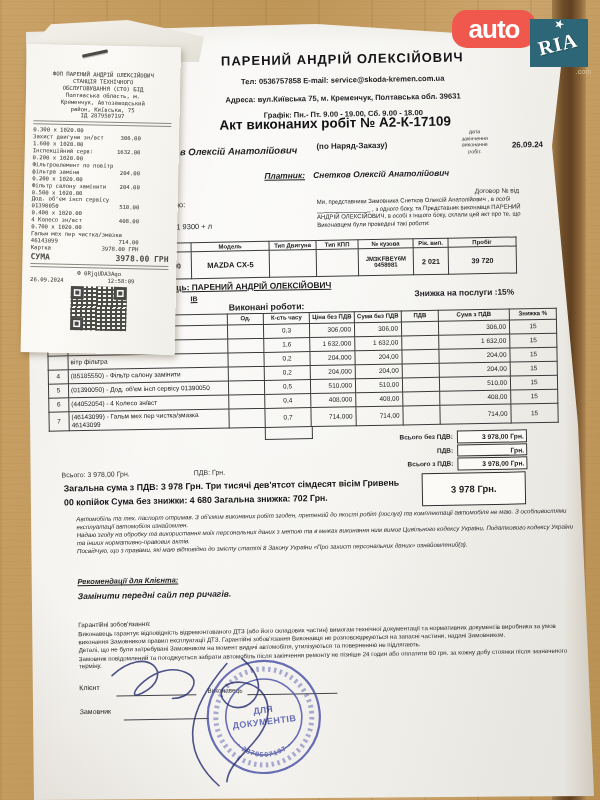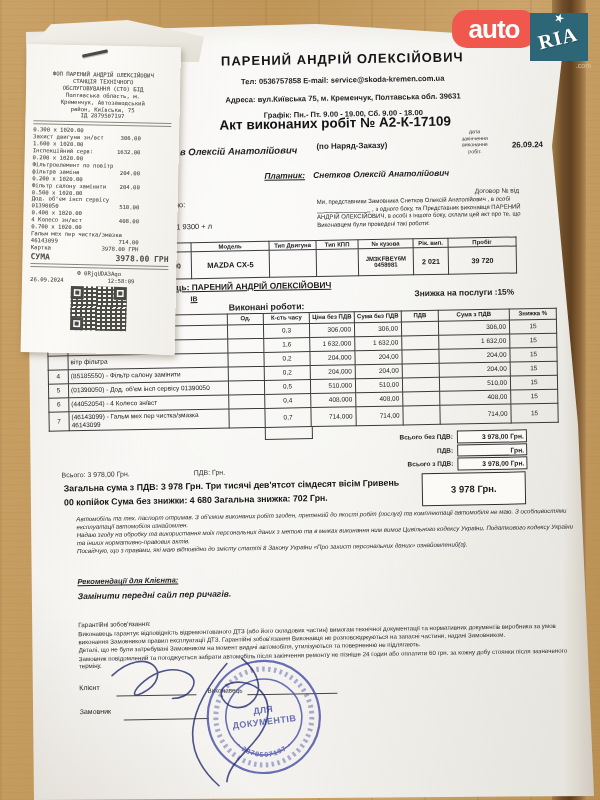--- a/index.html
+++ b/index.html
@@ -60,21 +60,21 @@
   .qr{position:relative;width:56px;height:44px;margin:3px auto 0;
     background:
       repeating-linear-gradient(0deg,#2e2e2a 0 2px,transparent 2px 4px),
       repeating-linear-gradient(90deg,#2e2e2a 0 2px,transparent 2px 5px);
     opacity:.85;}
   .qf{position:absolute;width:13px;height:13px;background:#fff;border:3px solid #2b2b28;
     box-sizing:border-box;box-shadow:inset 0 0 0 1.5px #fff,inset 0 0 0 5px #2b2b28;}
   .staple{position:absolute;left:82px;top:52px;width:26px;height:3px;background:#4a4a46;
     border-radius:1px;transform:rotate(-12deg);z-index:6;box-shadow:0 1px 1px rgba(0,0,0,.3);}
   .logo{position:absolute;left:452px;top:10px;z-index:10;display:flex;align-items:flex-end;}
-  .logo-red{width:84px;height:38px;margin-bottom:13px;border-radius:15px;
+  .logo-red{width:84px;height:38px;margin-bottom:19px;border-radius:15px;
     display:flex;align-items:center;justify-content:center;
     color:#fff;font-size:26px;font-weight:bold;letter-spacing:-1px;}
   .logo-teal{position:relative;width:58px;height:48px;margin-left:-6px;}
   .ria{position:absolute;left:8px;top:14px;transform:rotate(-14deg);
     font-family:"Liberation Serif",serif;font-weight:bold;font-size:20px;color:#fff;
     letter-spacing:1px;text-shadow:1px 1px 1px rgba(0,0,0,.3);}
   .ria-star{position:absolute;left:24px;top:-2px;color:#fff;font-size:12px;transform:rotate(18deg);}
   .logo-com{position:absolute;right:-3px;bottom:-8px;font-size:7px;color:#d9c49a;}
 </style>
 </head>

